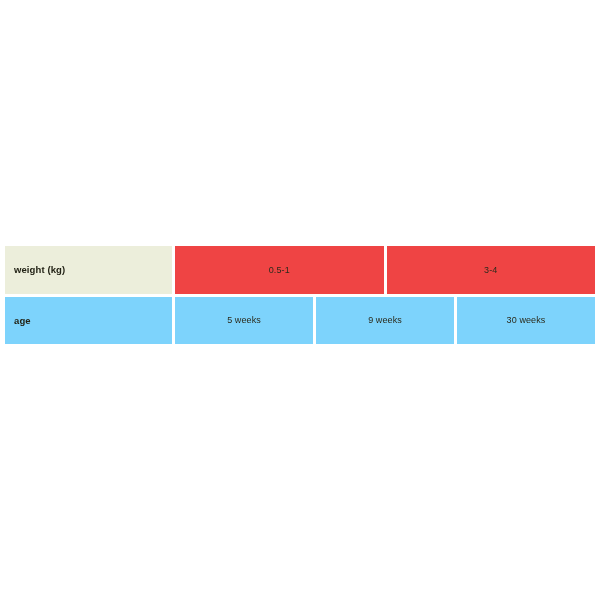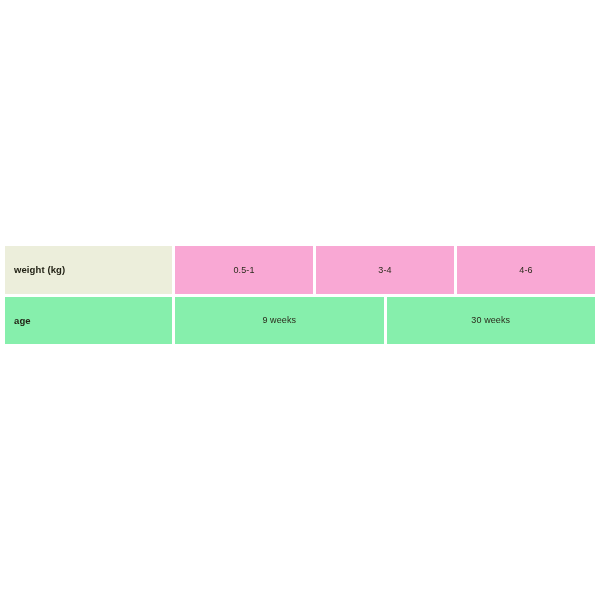--- a/index.html
+++ b/index.html
@@ -55,45 +55,45 @@
   
   .t-cell {
     flex: 1 1 0;
     display: flex;
     align-items: center;
     justify-content: center;
     font-size: 9px;
     font-weight: normal;
     letter-spacing: 0.1px;
     color: #2b2b1c;
-    background: #f9a8d4;
+    background: #ef4444;
     text-align: center;
   }
 
   
   .t-row.shaded .t-label,
   .t-row.shaded .t-cell {
-    background: #86efac;
+    background: #7dd3fc;
   }
 </style>
 </head>
 <body>
 
 <div id="page">
 
   <div id="feeding-table">
 
     <div class="t-row">
       <div class="t-label">weight (kg)</div>
       <div class="t-cell">0.5-1</div>
       <div class="t-cell">3-4</div>
-      <div class="t-cell">4-6</div>
     </div>
 
     <div class="t-row shaded">
       <div class="t-label">age</div>
+      <div class="t-cell">5 weeks</div>
       <div class="t-cell">9 weeks</div>
       <div class="t-cell">30 weeks</div>
     </div>
 
 
   </div>
 </div>
 
 </body></html>

